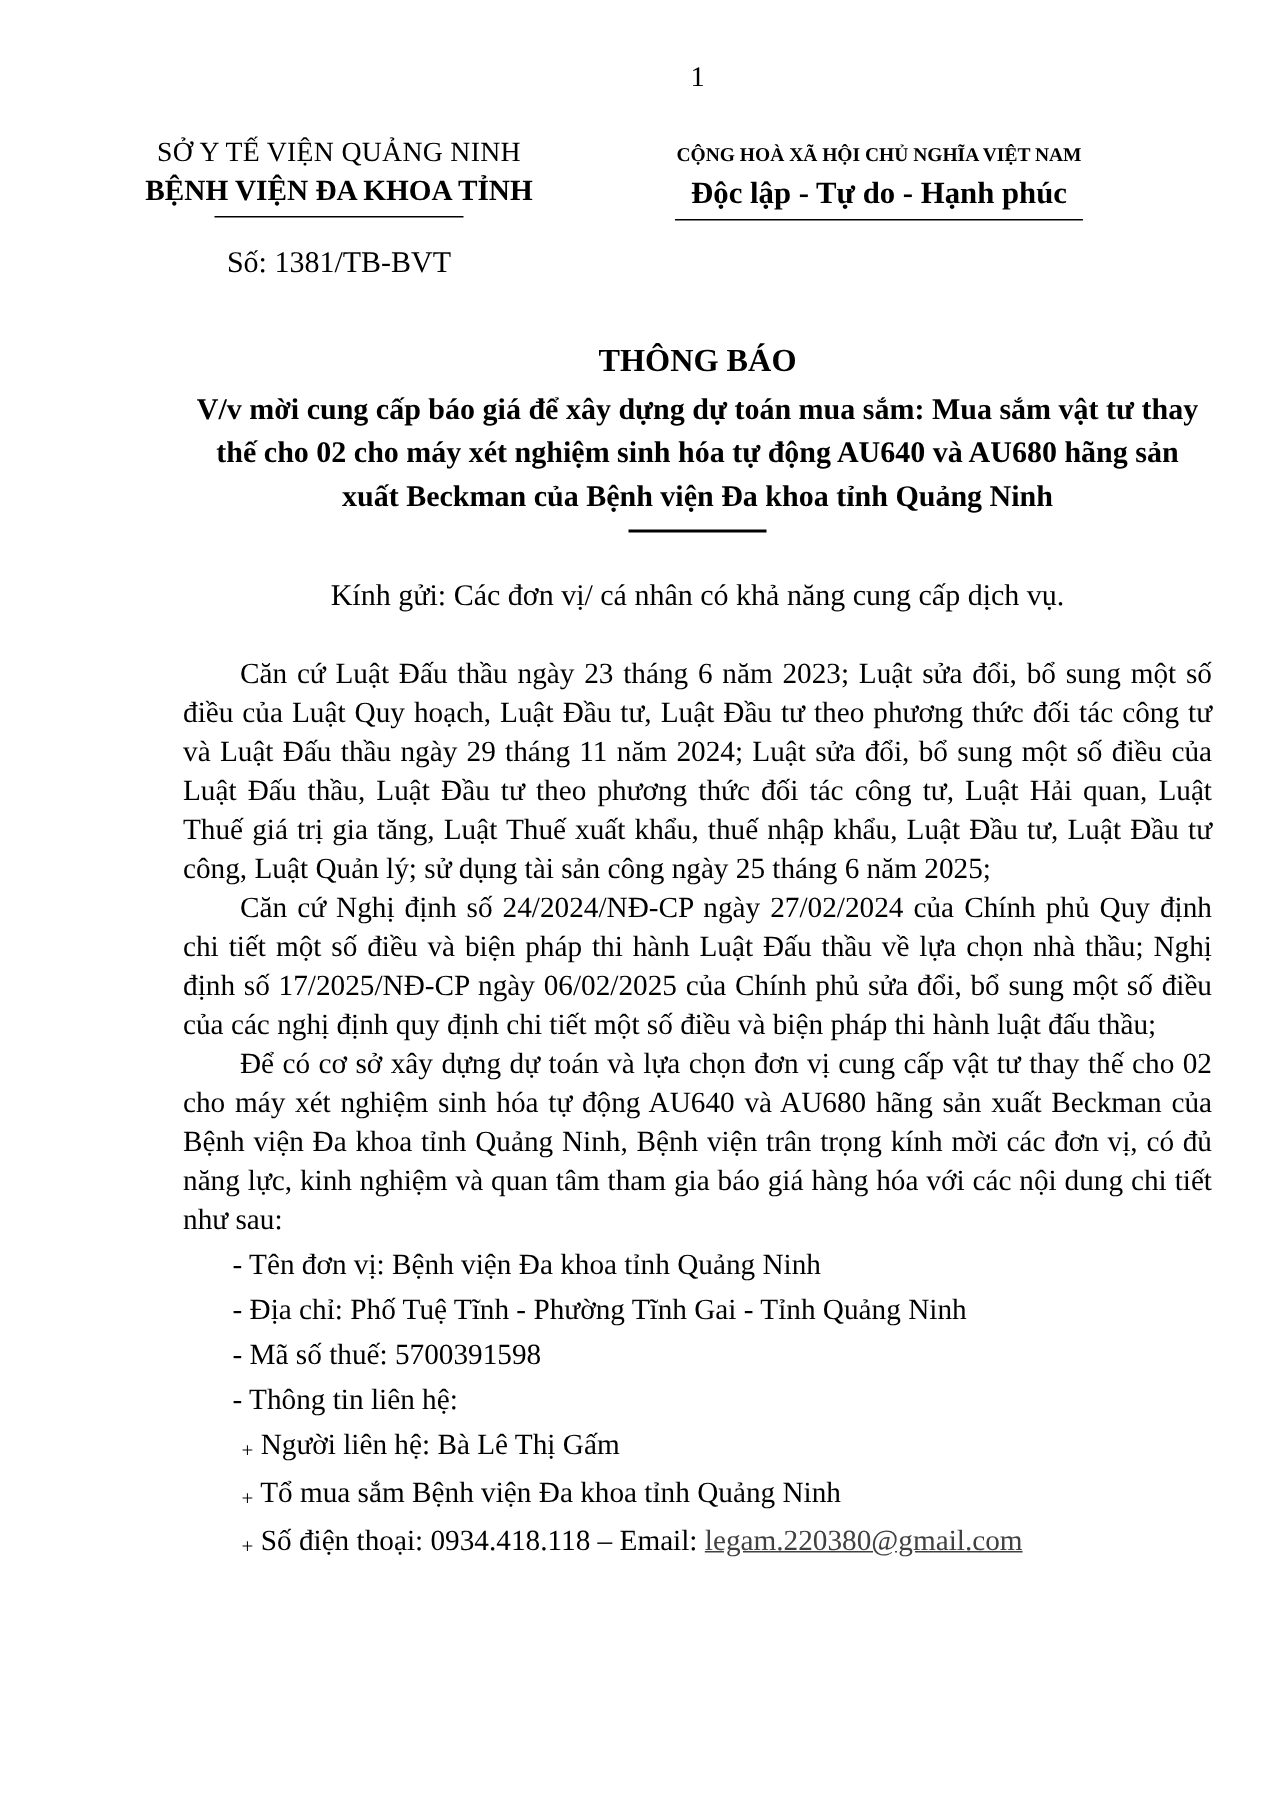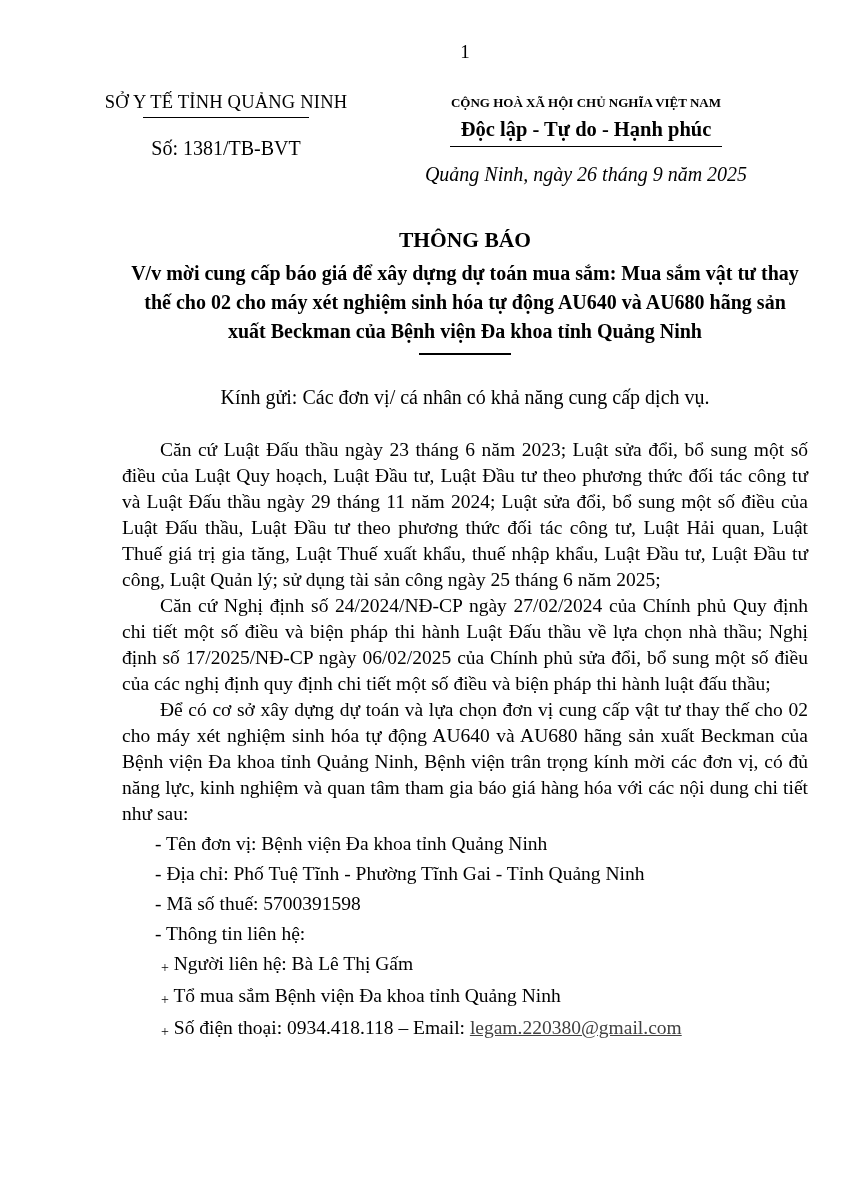--- a/index.html
+++ b/index.html
@@ -113,29 +113,29 @@
 </style>
 </head>
 <body>
 
 <div class="page">
 
   <div class="page-number">1</div>
 
   <div class="doc-header">
     <div class="header-left">
-      <div class="org-parent">SỞ Y TẾ TỈNH QUẢNG NINH</div>
+      <div class="org-parent">SỞ Y TẾ VIỆN QUẢNG NINH</div>
+      <div class="org-name">BỆNH VIỆN ĐA KHOA TỈNH</div>
       <hr class="rule rule-org">
       <div class="doc-number">Số: 1381/TB-BVT</div>
     </div>
     <div class="header-right">
       <div class="national-name">CỘNG HOÀ XÃ HỘI CHỦ NGHĨA VIỆT NAM</div>
       <div class="motto">Độc lập - Tự do - Hạnh phúc</div>
       <hr class="rule rule-motto">
-      <div class="date-line">Quảng Ninh, ngày 26 tháng 9 năm 2025</div>
     </div>
   </div>
 
   <div class="doc-title">THÔNG BÁO</div>
   <div class="doc-subject">V/v mời cung cấp báo giá để xây dựng dự toán mua sắm: Mua sắm vật tư thay thế cho 02 cho máy xét nghiệm sinh hóa tự động AU640 và AU680 hãng sản xuất Beckman của Bệnh viện Đa khoa tỉnh Quảng Ninh</div>
   <hr class="rule rule-subject">
 
   <div class="salutation">Kính gửi: Các đơn vị/ cá nhân có khả năng cung cấp dịch vụ.</div>
 
   <div class="body-text">

